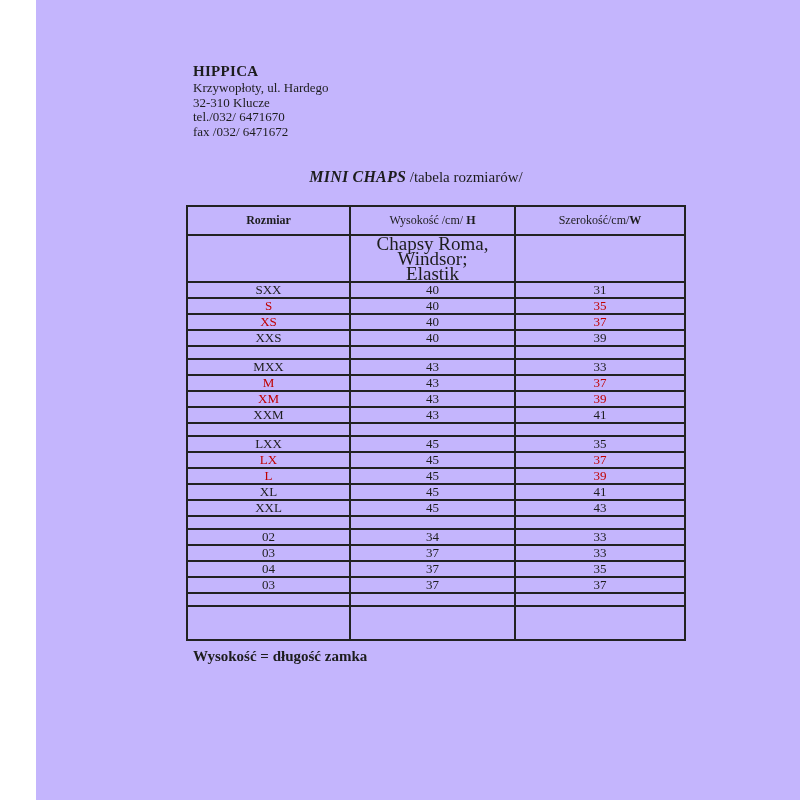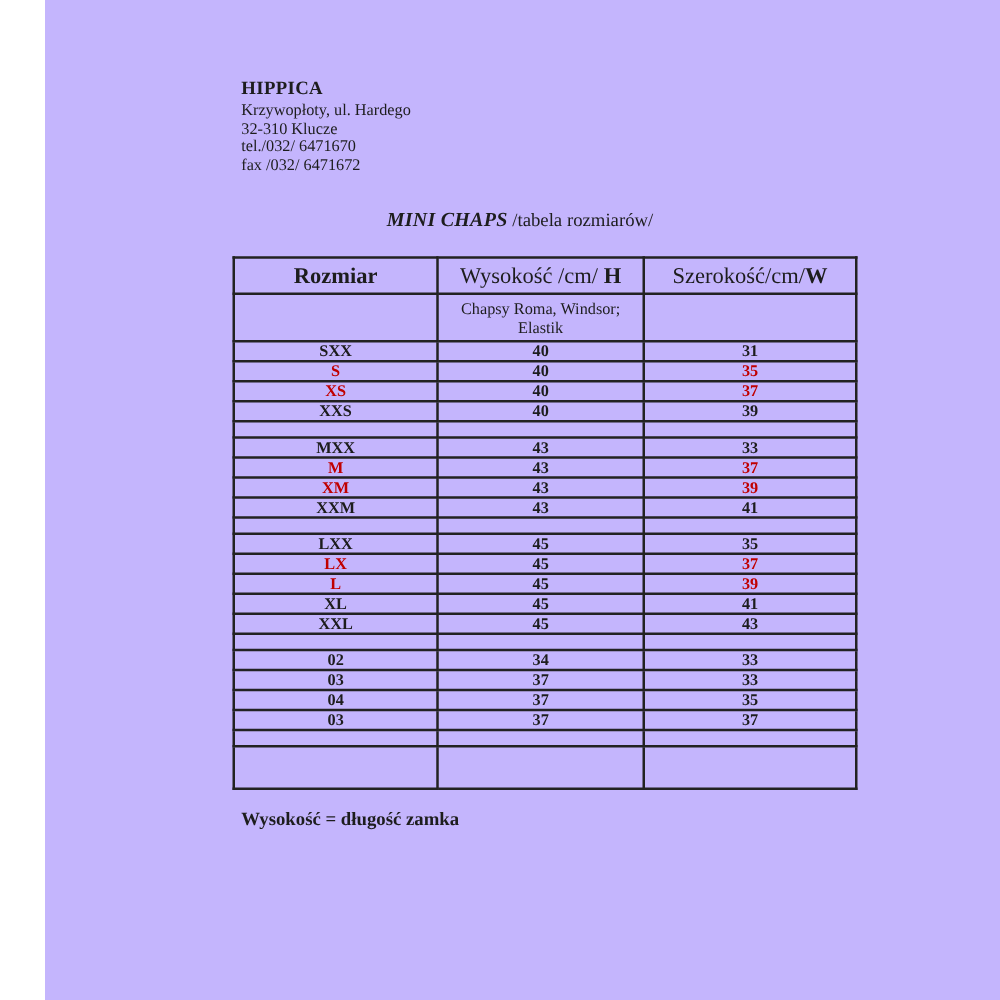--- a/index.html
+++ b/index.html
@@ -38,25 +38,25 @@
     table-layout: fixed;
   }
   table.size-table td {
     border: 2px solid var(--line, #222222);
     text-align: center;
     vertical-align: middle;
     padding: 0;
     font-size: 13px;
     overflow: hidden;
   }
-  tr.hrow1 td { height: 29px; font-size: 18px; line-height: 15px; }
+  tr.hrow1 td { height: 29px; font-size: 12px; line-height: 15px; }
   tr.hrow1 td.col-rozmiar { font-weight: bold; }
   tr.hrow1 .unit-bold { font-weight: bold; }
-  tr.hrow2 td { height: 38px; font-weight: normal; font-size: 13px; line-height: 15px; border-radius: 13px; }
-  tr.data td { height: 16px; font-weight: bold; line-height: 14px; }
+  tr.hrow2 td { height: 38px; font-weight: normal; font-size: 19px; line-height: 15px; border-radius: 13px; }
+  tr.data td { height: 16px; font-weight: normal; line-height: 14px; }
   tr.spacer td { height: 13px; }
   tr.spacer.tall td { height: 34px; }
   td.red { color: var(--accent-red, #c00000); }
 
   
   .footer-note {
     position: absolute; left: 157px; top: 648px;
     font-weight: bold; font-size: 15px;
   }
 </style>

